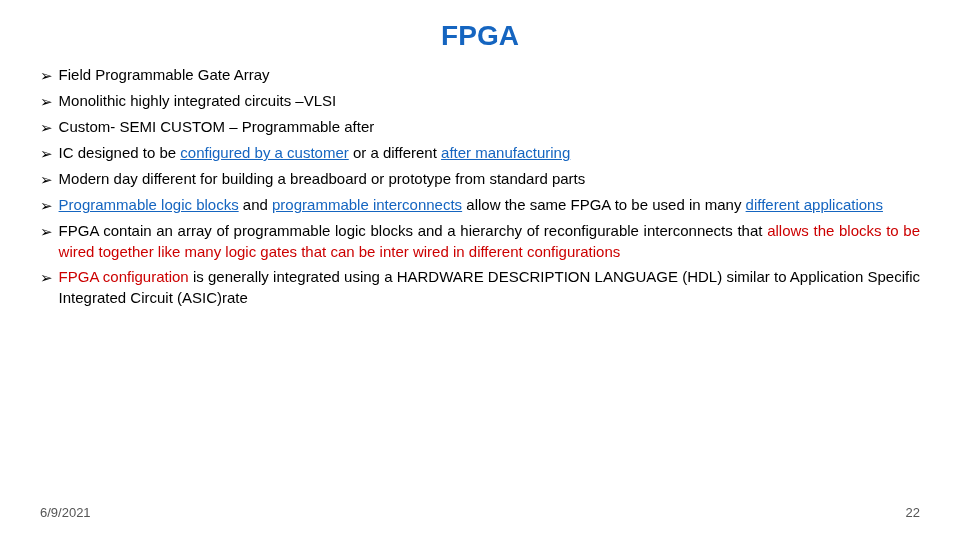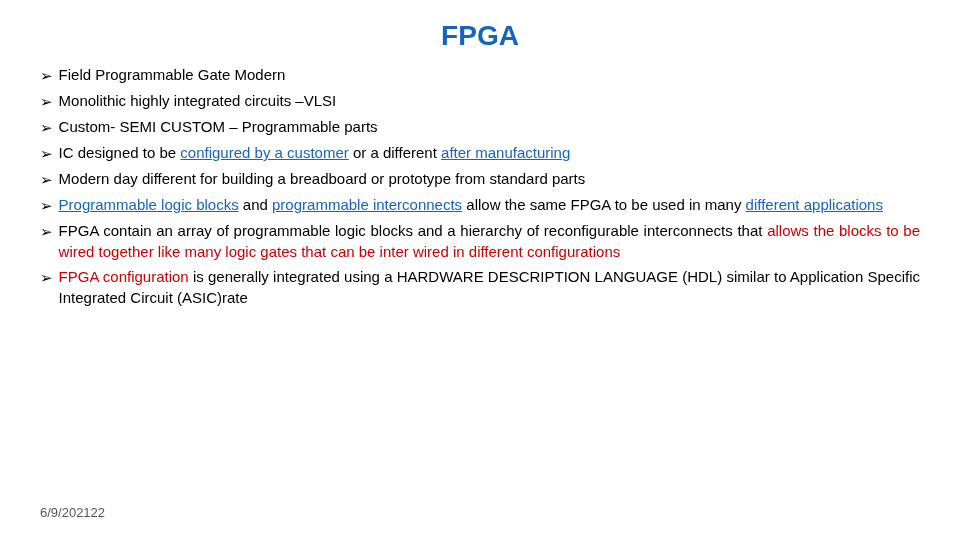--- a/index.html
+++ b/index.html
@@ -46,44 +46,45 @@
       margin-top: 1px;
     }
     .bullet-text {
       flex: 1;
       text-align: justify;
     }
     .blue { color: #1565C0; text-decoration: underline; }
     .red { color: #cc0000; }
     .footer {
       display: flex;
+      justify-content: space-between;
       align-items: flex-end;
       margin-top: 12px;
       font-size: 13px;
       color: #555;
     }
   </style>
 </head>
 <body>
 
 <div class="slide">
   <div class="title">FPGA</div>
   <div class="content">
 
   <div class="bullet">
         <span class="bullet-arrow">➢</span>
-        <span class="bullet-text"><span>Field Programmable Gate Modern</span></span>
+        <span class="bullet-text"><span>Field Programmable Gate Array</span></span>
       </div>
       <div class="bullet">
         <span class="bullet-arrow">➢</span>
         <span class="bullet-text"><span>Monolithic highly integrated circuits –VLSI</span></span>
       </div>
       <div class="bullet">
         <span class="bullet-arrow">➢</span>
-        <span class="bullet-text"><span>Custom- SEMI CUSTOM – Programmable parts</span></span>
+        <span class="bullet-text"><span>Custom- SEMI CUSTOM – Programmable after</span></span>
       </div>
       <div class="bullet">
         <span class="bullet-arrow">➢</span>
         <span class="bullet-text"><span>IC designed to be </span><span class="blue">configured by a customer</span><span> or a different </span><span class="blue">after manufacturing</span></span>
       </div>
       <div class="bullet">
         <span class="bullet-arrow">➢</span>
         <span class="bullet-text"><span>Modern day different for building  a breadboard or prototype from standard parts</span></span>
       </div>
       <div class="bullet">

